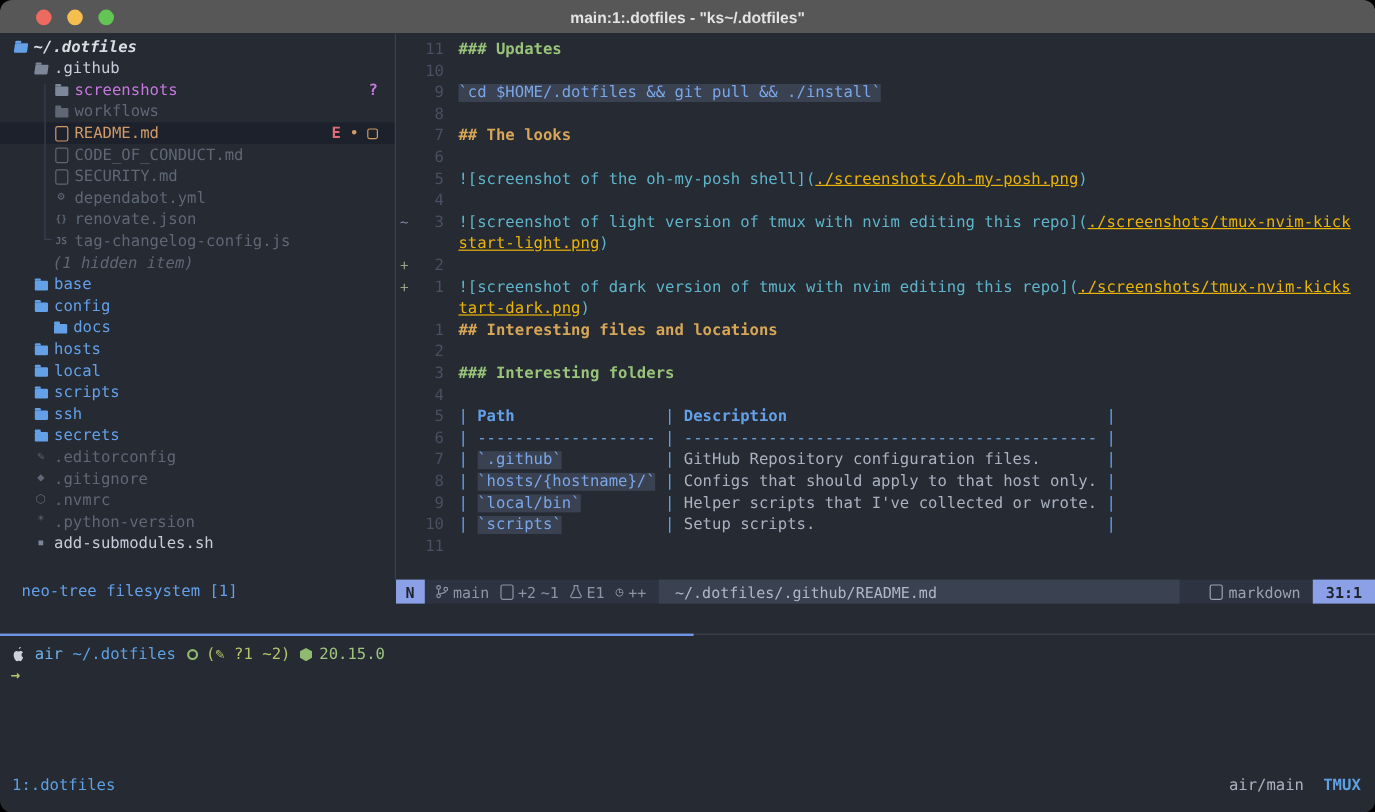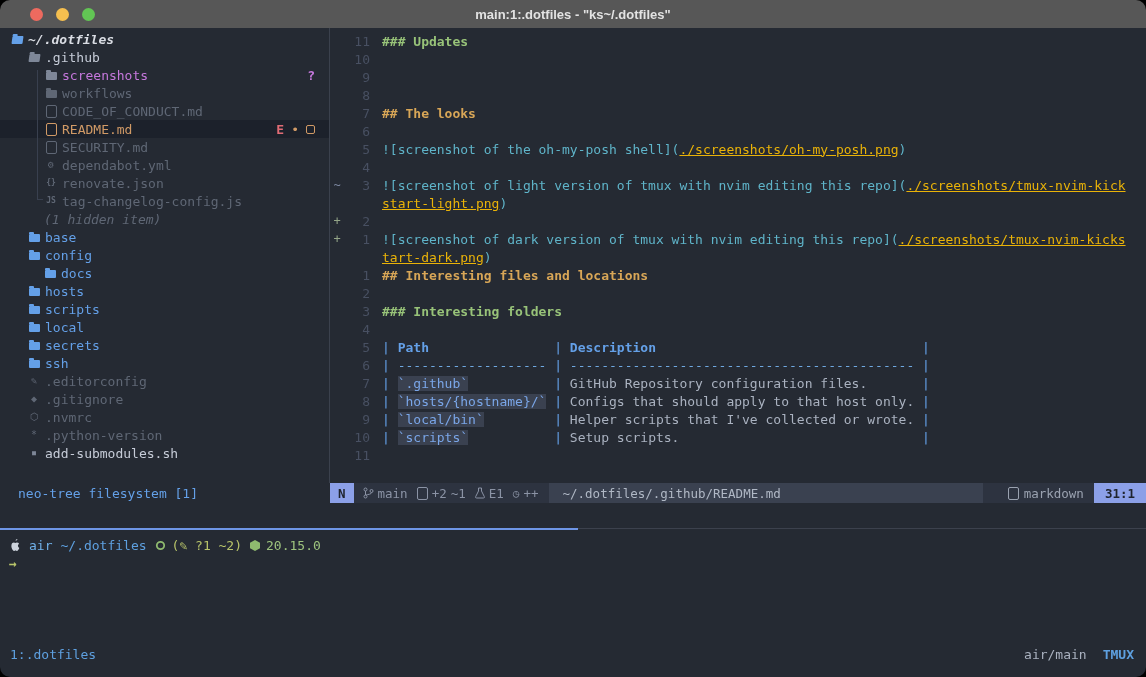--- a/index.html
+++ b/index.html
@@ -120,52 +120,52 @@
   </div>
 
   <div class="term">
 
     <div class="sidebar">
       <div id="tree">
           <div class="srow" style="padding-left: 10px;"><span class="ic c-blue"><i class="ic-folder open"></i></span><span class="slabel root">~/.dotfiles</span></div>
           <div class="srow" style="padding-left: 27px;"><span class="ic c-dim"><i class="ic-folder open"></i></span><span class="slabel lit">.github</span></div>
           <div class="srow" style="padding-left: 44px;"><span class="ic c-dim"><i class="ic-folder"></i></span><span class="slabel purple">screenshots</span><span class="badges"><span class="b-q">?</span></span></div>
           <div class="srow" style="padding-left: 44px;"><span class="ic c-dim2"><i class="ic-folder"></i></span><span class="slabel dim">workflows</span></div>
+          <div class="srow sel" style="padding-left: 44px;"><span class="ic c-orange"><i class="ic-doc"></i></span><span class="slabel orange">README.md</span><span class="badges"><span class="b-red">E</span><span class="b-dot">•</span><span class="b-sq"></span></span></div>
           <div class="srow" style="padding-left: 44px;"><span class="ic c-dim2"><i class="ic-doc"></i></span><span class="slabel dim">CODE_OF_CONDUCT.md</span></div>
-          <div class="srow sel" style="padding-left: 44px;"><span class="ic c-orange"><i class="ic-doc"></i></span><span class="slabel orange">README.md</span><span class="badges"><span class="b-red">E</span><span class="b-dot">•</span><span class="b-sq"></span></span></div>
           <div class="srow" style="padding-left: 44px;"><span class="ic c-dim2"><i class="ic-doc"></i></span><span class="slabel dim">SECURITY.md</span></div>
           <div class="srow" style="padding-left: 44px;"><span class="ic c-dim2">⚙</span><span class="slabel dim">dependabot.yml</span></div>
           <div class="srow" style="padding-left: 44px;"><span class="ic c-dim2 sm">{}</span><span class="slabel dim">renovate.json</span></div>
           <div class="srow" style="padding-left: 44px;"><span class="ic c-dim2 sm">JS</span><span class="slabel dim">tag-changelog-config.js</span></div>
           <div class="srow" style="padding-left: 44px;"><span class="slabel hidden-note">(1 hidden item)</span></div>
           <div class="srow" style="padding-left: 27px; align-items: center;"><span class="ic c-blue"><i class="ic-folder"></i></span><span class="slabel blue">base</span></div>
           <div class="srow" style="padding-left: 27px;"><span class="ic c-blue"><i class="ic-folder"></i></span><span class="slabel blue">config</span></div>
           <div class="srow" style="padding-left: 27px; margin-left: 16px;"><span class="ic c-blue"><i class="ic-folder"></i></span><span class="slabel blue">docs</span></div>
           <div class="srow" style="padding-left: 27px;"><span class="ic c-blue"><i class="ic-folder"></i></span><span class="slabel blue">hosts</span></div>
+          <div class="srow" style="padding-left: 27px;"><span class="ic c-blue"><i class="ic-folder"></i></span><span class="slabel blue">local</span></div>
           <div class="srow" style="padding-left: 27px;"><span class="ic c-blue"><i class="ic-folder"></i></span><span class="slabel blue">scripts</span></div>
-          <div class="srow" style="padding-left: 27px;"><span class="ic c-blue"><i class="ic-folder"></i></span><span class="slabel blue">local</span></div>
+          <div class="srow" style="padding-left: 27px;"><span class="ic c-blue"><i class="ic-folder"></i></span><span class="slabel blue">ssh</span></div>
           <div class="srow" style="padding-left: 27px;"><span class="ic c-blue"><i class="ic-folder"></i></span><span class="slabel blue">secrets</span></div>
-          <div class="srow" style="padding-left: 27px;"><span class="ic c-blue"><i class="ic-folder"></i></span><span class="slabel blue">ssh</span></div>
           <div class="srow" style="padding-left: 27px;"><span class="ic c-dim2">✎</span><span class="slabel dim">.editorconfig</span></div>
           <div class="srow" style="padding-left: 27px;"><span class="ic c-dim2">◆</span><span class="slabel dim">.gitignore</span></div>
           <div class="srow" style="padding-left: 27px;"><span class="ic c-dim2">⬡</span><span class="slabel dim">.nvmrc</span></div>
           <div class="srow" style="padding-left: 27px;"><span class="ic c-dim2">*</span><span class="slabel dim">.python-version</span></div>
           <div class="srow" style="padding-left: 27px;"><span class="ic c-dim">▪</span><span class="slabel lit">add-submodules.sh</span></div>
         </div>
       <div class="guide-v"></div>
       <div class="guide-c"></div>
     </div>
     <div class="vsep"></div>
     <div class="sb-status">neo-tree filesystem [1]</div>
 
     <div class="editor">
       <div id="erows">
           <div class="erow"><span class="esign "></span><span class="enum">11</span><span class="etext"><span class="s-h3">### Updates</span></span></div>
           <div class="erow"><span class="esign "></span><span class="enum">10</span><span class="etext"></span></div>
-          <div class="erow"><span class="esign "></span><span class="enum">9</span></div>
+          <div class="erow"><span class="esign "></span><span class="enum">9</span><span class="etext"><span class="s-code">`cd $HOME/.dotfiles &amp;&amp; git pull &amp;&amp; ./install`</span></span></div>
           <div class="erow"><span class="esign "></span><span class="enum">8</span><span class="etext"></span></div>
           <div class="erow"><span class="esign "></span><span class="enum">7</span><span class="etext"><span class="s-h2">## The looks</span></span></div>
           <div class="erow"><span class="esign "></span><span class="enum">6</span><span class="etext"></span></div>
           <div class="erow"><span class="esign "></span><span class="enum">5</span><span class="etext"><span class="s-cyan">![screenshot of the oh-my-posh shell](</span><span class="s-url">./screenshots/oh-my-posh.png</span><span class="s-cyan">)</span></span></div>
           <div class="erow"><span class="esign "></span><span class="enum">4</span><span class="etext"></span></div>
           <div class="erow"><span class="esign ">~</span><span class="enum">3</span><span class="etext"><span class="s-cyan">![screenshot of light version of tmux with nvim editing this repo](</span><span class="s-url">./screenshots/tmux-nvim-kick</span></span></div>
           <div class="erow"><span class="esign "></span><span class="enum"></span><span class="etext"><span class="s-url">start-light.png</span><span class="s-cyan">)</span></span></div>
           <div class="erow"><span class="esign sgn-add">+</span><span class="enum">2</span><span class="etext"></span></div>
           <div class="erow"><span class="esign sgn-add">+</span><span class="enum">1</span><span class="etext"><span class="s-cyan">![screenshot of dark version of tmux with nvim editing this repo](</span><span class="s-url">./screenshots/tmux-nvim-kicks</span></span></div>
           <div class="erow"><span class="esign "></span><span class="enum"></span><span class="etext"><span class="s-url">tart-dark.png</span><span class="s-cyan">)</span></span></div>

